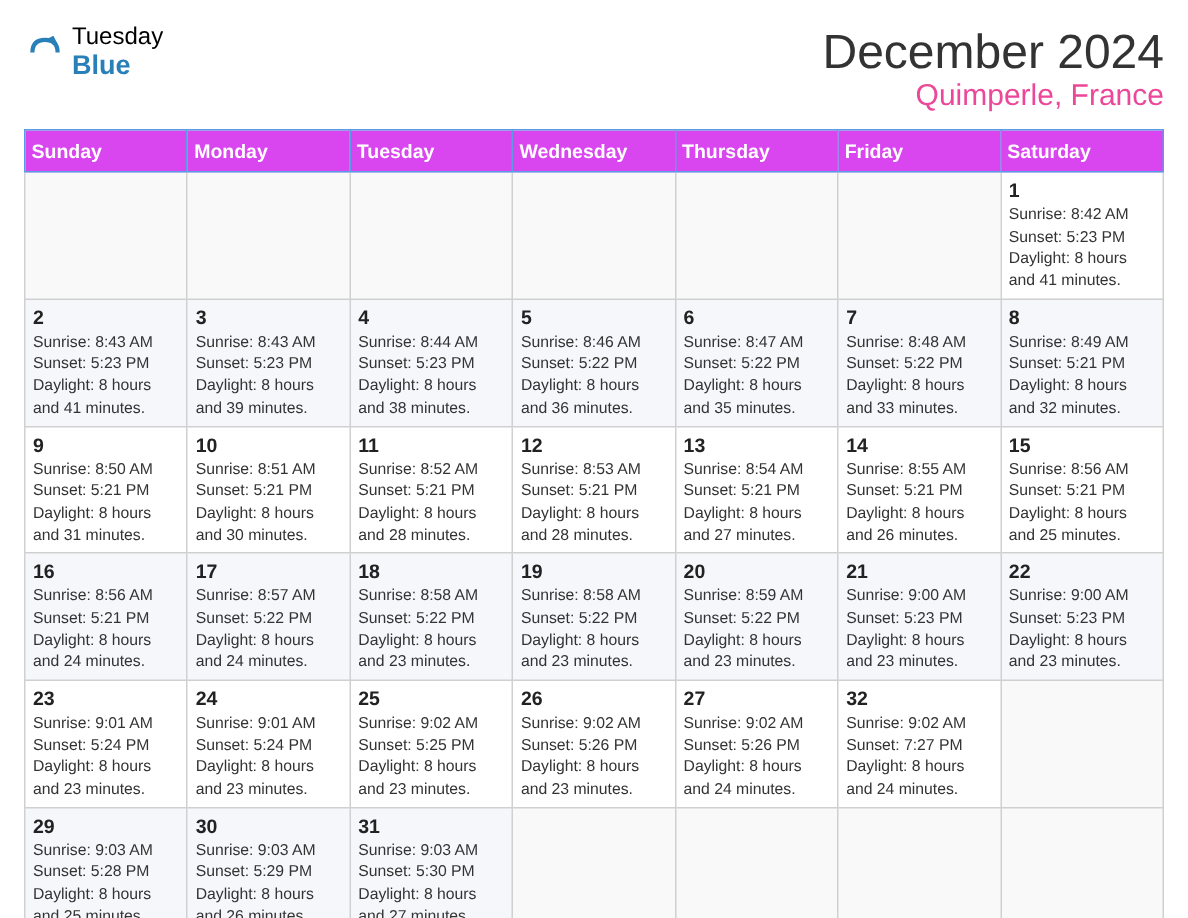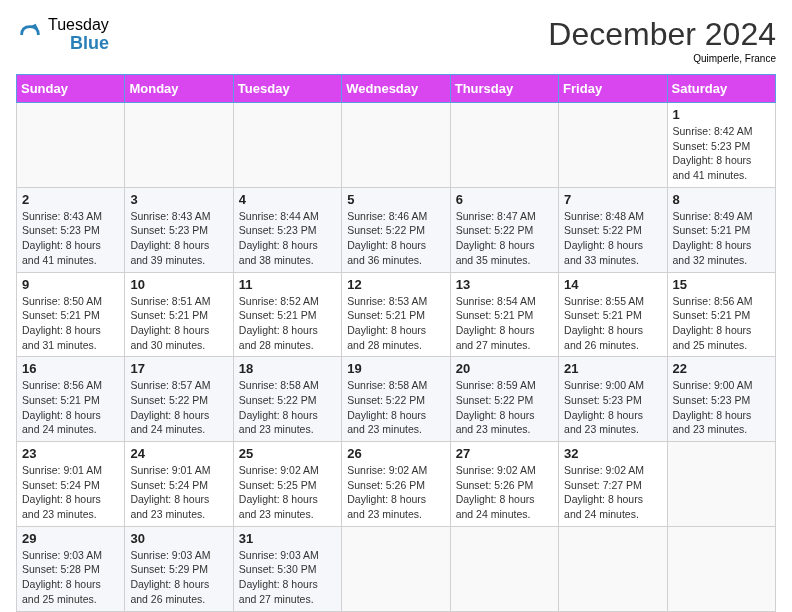--- a/index.html
+++ b/index.html
@@ -23,37 +23,36 @@
     }
     .logo-text {
       display: flex;
       flex-direction: column;
       line-height: 1.1;
     }
     .logo-blue {
       font-size: 18px;
       font-weight: bold;
       color: #2980b9;
-      margin-left: 22px;
     }
     .logo-icon {
       width: 28px;
       height: 28px;
     }
     .title-block {
       text-align: right;
     }
     .month-title {
       font-size: 32px;
       font-weight: normal;
       color: #333;
     }
     .subtitle {
-      font-size: 10px;
-      color: #000000;
+      font-size: 20px;
+      color: #ec4899;
     }
     .calendar {
       width: 100%;
       border-collapse: collapse;
       font-size: 11px;
     }
     .calendar th {
       background: #d946ef;
       color: #fff;
       padding: 6px 4px;

